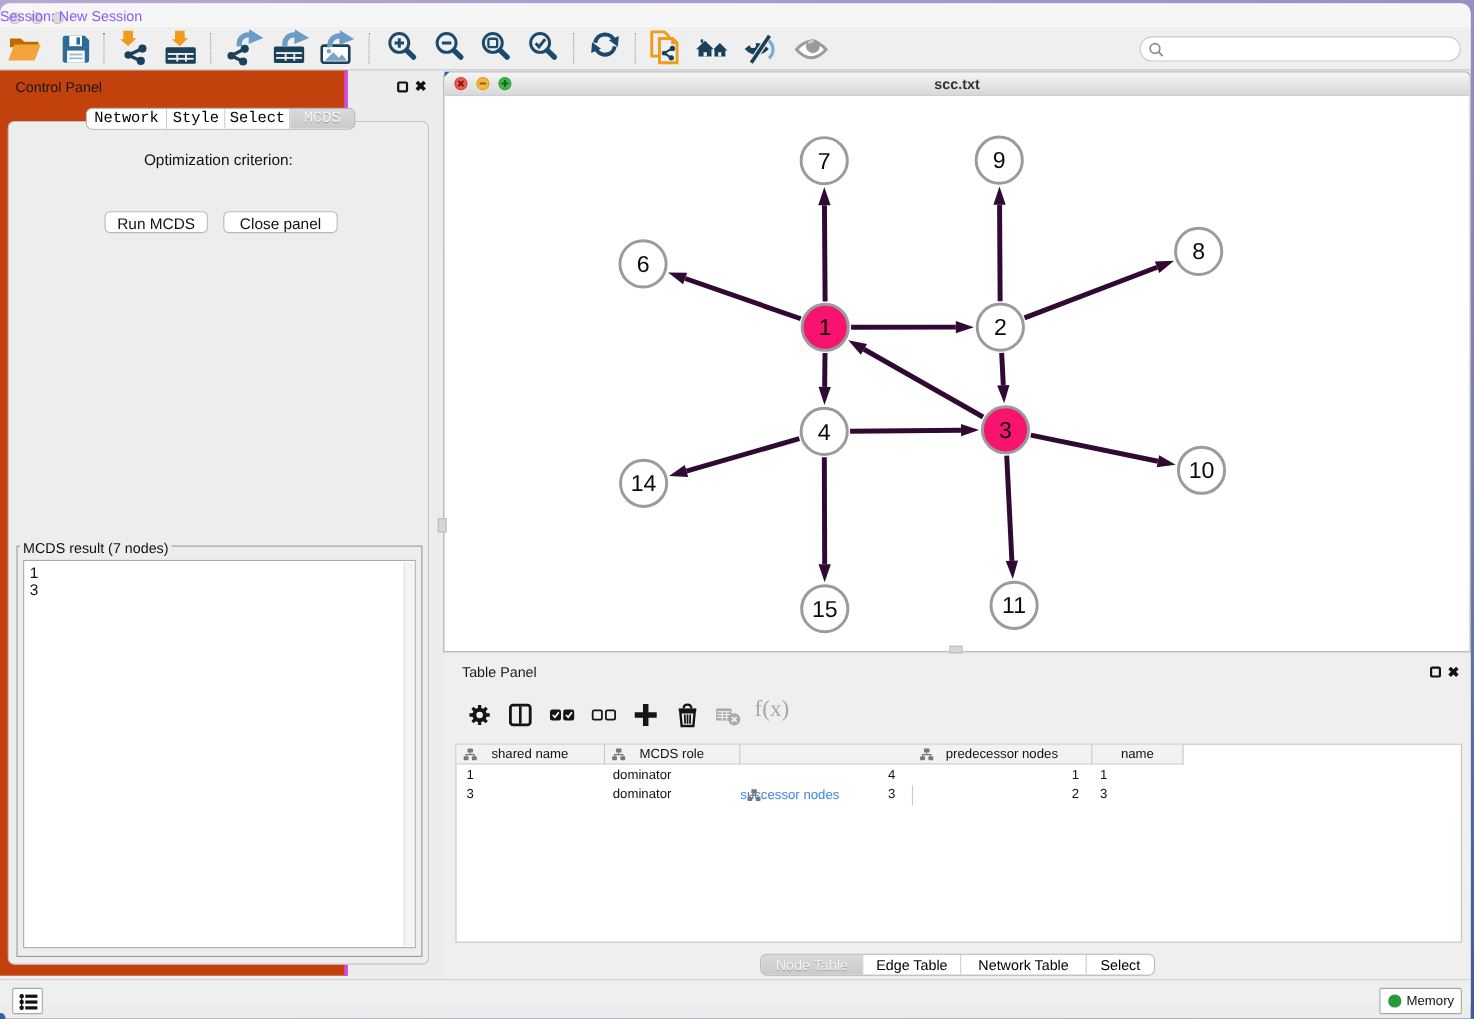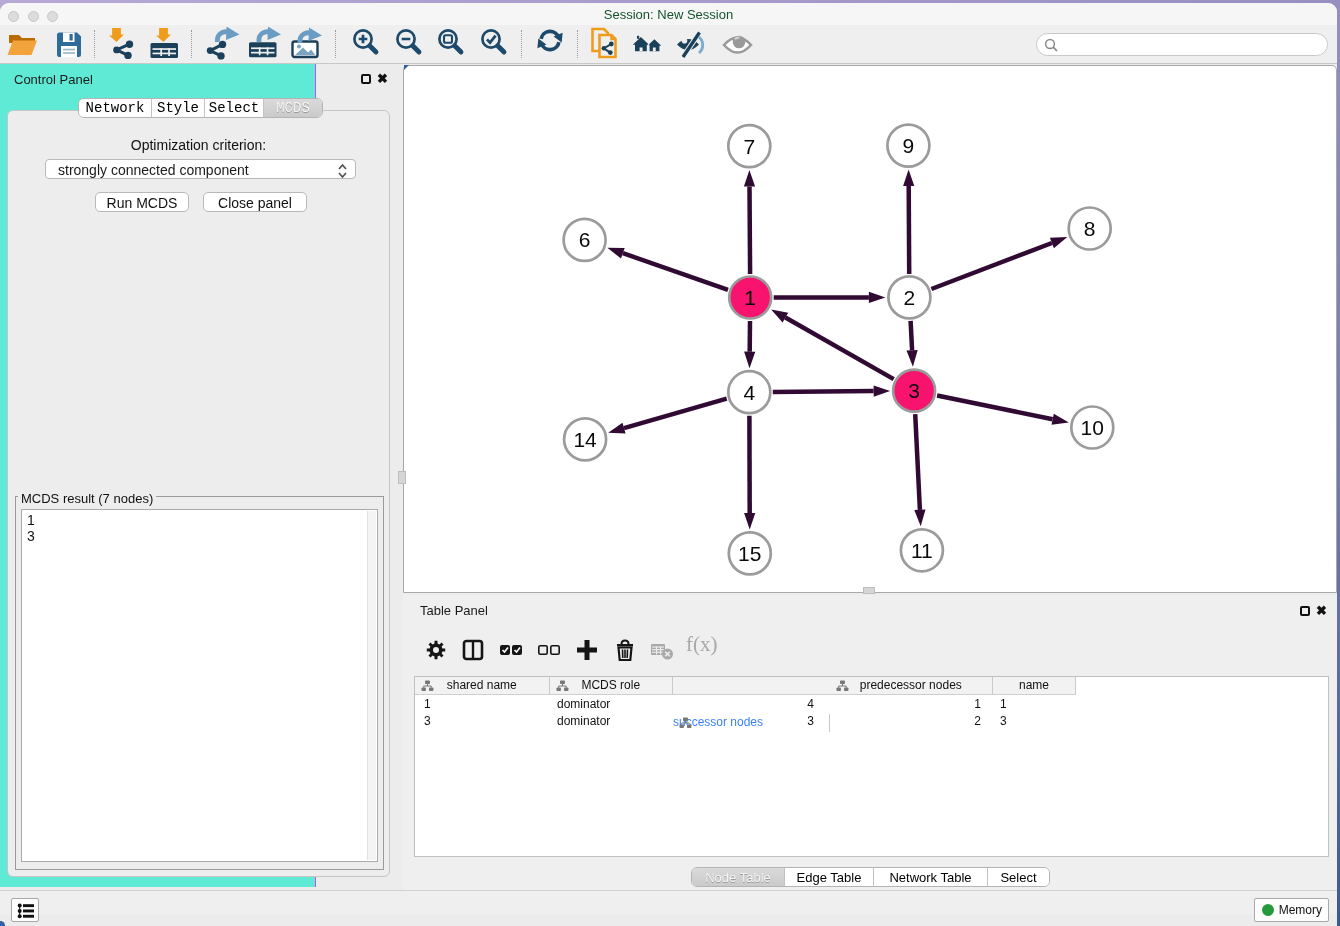--- a/index.html
+++ b/index.html
@@ -3,28 +3,28 @@
 <meta charset="utf-8">
 <style>
 * { margin:0; padding:0; box-sizing:border-box; }
 html,body { width:1340px; height:926px; overflow:hidden; }
 body { font-family:"Liberation Sans", sans-serif; background:linear-gradient(160deg,#b7a8d6 0%,#9c92c4 30%,#6f79ab 70%,#3d5a94 100%); }
 #win { position:absolute; left:0; top:3px; width:1337px; height:923px; background:#ececec; border-radius:9px 9px 0 0; overflow:hidden; }
 .abs { position:absolute; }
 
 #titlebar { position:absolute; left:0; top:0; width:100%; height:22px; background:#f6f6f6; }
 .tl { position:absolute; top:8px; width:11px; height:11px; border-radius:50%; background:#dcdcdc; border:1px solid #c6c6c6; }
-#apptitle { position:absolute; top:4px; left:0; width:100%; text-align:center; font-size:13px; color:#14532d; }
+#apptitle { position:absolute; top:4px; left:0; width:100%; text-align:left; font-size:13px; color:#8b5cf6; }
 
 #toolbar { position:absolute; left:0; top:22px; width:100%; height:39px; background:#efefef; border-bottom:1px solid #c8c8c8; }
 .sep { position:absolute; top:5px; height:28px; width:0; border-left:1px dotted #9a9a9a; }
 .ticon { position:absolute; top:2px; }
 #searchbox { position:absolute; left:1036px; top:8px; width:292px; height:23px; background:#fff; border:1px solid #c9c9c9; border-radius:12px; }
 
-#cpanel { position:absolute; left:0; top:61px; width:316px; height:823px; background:#5eead4; border-right:1px solid #d946ef; }
+#cpanel { position:absolute; left:0; top:61px; width:316px; height:823px; background:#c2410c; border-right:3px solid #d946ef; }
 #cpanel .ptitle { position:absolute; left:14px; top:8px; font-size:13px; color:#1a1a1a; }
 .floatbtn { position:absolute; width:10px; height:10px; border:2px solid #111; border-radius:2px; background:transparent; }
 .closex { position:absolute; font-size:13px; font-weight:bold; color:#111; }
 
 .seg { position:absolute; z-index:5; display:flex; height:20px; border:1px solid #b4b4b4; border-radius:6px; overflow:hidden; background:#fff; font-size:14px; }
 .seg > div { display:flex; align-items:center; justify-content:center; border-right:1px solid #c2c2c2; color:#000; background:#fff; }
 .seg > div:last-child { border-right:none; }
 .seg > div.sel { background:linear-gradient(#dadada,#cacaca); color:#f5f5f5; text-shadow:0 1px 0 #9a9a9a; }
 #tabpanel { position:absolute; left:7px; top:46px; width:383px; height:767px; background:#ededed; border:1px solid #c5c5c5; border-radius:6px;padding-left:36px; }
 
@@ -189,39 +189,51 @@
     <div class="floatbtn" style="left:361px; top:10px;"></div>
     <div class="closex" style="left:377px; top:7px;">✖</div>
     <div class="seg" style="left:78px; top:34px;font-family:Liberation Mono, monospace;">
       <div style="width:73px;">Network</div>
       <div style="width:53px;">Style</div>
       <div style="width:59px;">Select</div>
       <div class="sel" style="width:58px;">MCDS</div>
     </div>
     <div id="tabpanel">
       <div class="abs" style="left:0; top:26px; width:100%; text-align:center; font-size:14px; color:#111;">Optimization criterion:</div>
-      <div class="abs" style="left:37px; top:48px; width:311px; height:20px; background:#fff; border:1px solid #b9b9b9; border-radius:4px; font-size:14px; color:#1a1a1a; line-height:20px; padding-left:12px;">strongly connected component
-        <svg class="abs" style="right:7px; top:3px;" width="11" height="16" viewBox="0 0 11 16">
-            <path d="M2 6 L5.5 2 L9 6" fill="none" stroke="#555" stroke-width="1.8"></path>
-            <path d="M2 10 L5.5 14 L9 10" fill="none" stroke="#555" stroke-width="1.8"></path>
-          </svg>
-      </div>
       <div class="abs" style="left:87px; top:81px; width:94px; height:20px; background:#fff; border:1px solid #b9b9b9; border-radius:5px; font-size:14px; color:#111; text-align:center; line-height:20px;">Run MCDS</div>
       <div class="abs" style="left:195px; top:81px; width:104px; height:20px; background:#fff; border:1px solid #b9b9b9; border-radius:5px; font-size:14px; color:#111; text-align:center; line-height:20px;">Close panel</div>
 
       <div class="abs" style="left:7px; top:385px; width:369px; height:374px; border:1px solid #9a9a9a;">
         <div class="abs" style="left:2px; top:-6px; background:#ededed; padding:0 3px; font-size:13px; color:#111;">MCDS result (7 nodes)</div>
         <div class="abs" style="left:5px; top:12px; width:357px; height:353px; background:#fff; border:1px solid #ababab;">
           <div style="padding:2px 0 0 5px; font-size:14px; color:#111; line-height:16px;">1<br>3</div>
           <div class="abs" style="right:1px; top:1px; width:9px; height:349px; background:#f4f4f4; border-left:1px solid #e2e2e2;"></div>
         </div>
       </div>
     </div>
   </div>
   <div id="netwin">
+    <div id="nettitle">
+      <div class="mac" style="left:9px; background:#ed5f55; border:1px solid #d33e33;">
+          <svg width="10" height="10" viewBox="0 0 10 10" style="position:absolute;left:0;top:0;">
+            <path d="M2.6 2.6 L7.4 7.4 M7.4 2.6 L2.6 7.4" stroke="#801812" stroke-width="1.7"></path>
+          </svg>
+        </div>
+      <div class="mac" style="left:29px; background:#f6b73e; border:1px solid #dd9c2c;">
+          <svg width="10" height="10" viewBox="0 0 10 10" style="position:absolute;left:0;top:0;">
+            <path d="M2 5 H8" stroke="#8f6210" stroke-width="1.8"></path>
+          </svg>
+        </div>
+      <div class="mac" style="left:49px; background:#3fb94f; border:1px solid #2f9e3e;">
+          <svg width="10" height="10" viewBox="0 0 10 10" style="position:absolute;left:0;top:0;">
+            <path d="M1.8 5 H8.2 M5 1.8 V8.2" stroke="#156322" stroke-width="1.8"></path>
+          </svg>
+        </div>
+      <div class="abs" style="left:0; top:3px; width:100%; text-align:center; font-size:13px; font-weight:bold; color:#333;">scc.txt</div>
+    </div>
     <svg id="graph" class="abs" style="left:0; top:20px;" width="933" height="507" viewBox="0 0 933 507">
 <g stroke="#300a33" stroke-width="4.5" fill="#300a33">
 <line x1="346.1" y1="188.0" x2="345.5" y2="100.6"></line>
 <polygon stroke="none" points="345.4,84.1 351.1,100.6 339.9,100.6"></polygon>
 <line x1="324.0" y1="203.8" x2="218.9" y2="167.2"></line>
 <polygon stroke="none" points="203.3,161.8 220.7,161.9 217.0,172.5"></polygon>
 <line x1="369.7" y1="211.5" x2="464.9" y2="211.4"></line>
 <polygon stroke="none" points="481.4,211.4 464.9,217.0 464.9,205.8"></polygon>
 <line x1="346.0" y1="235.0" x2="345.7" y2="265.7"></line>
 <polygon stroke="none" points="345.5,282.2 340.1,265.6 351.3,265.8"></polygon>

